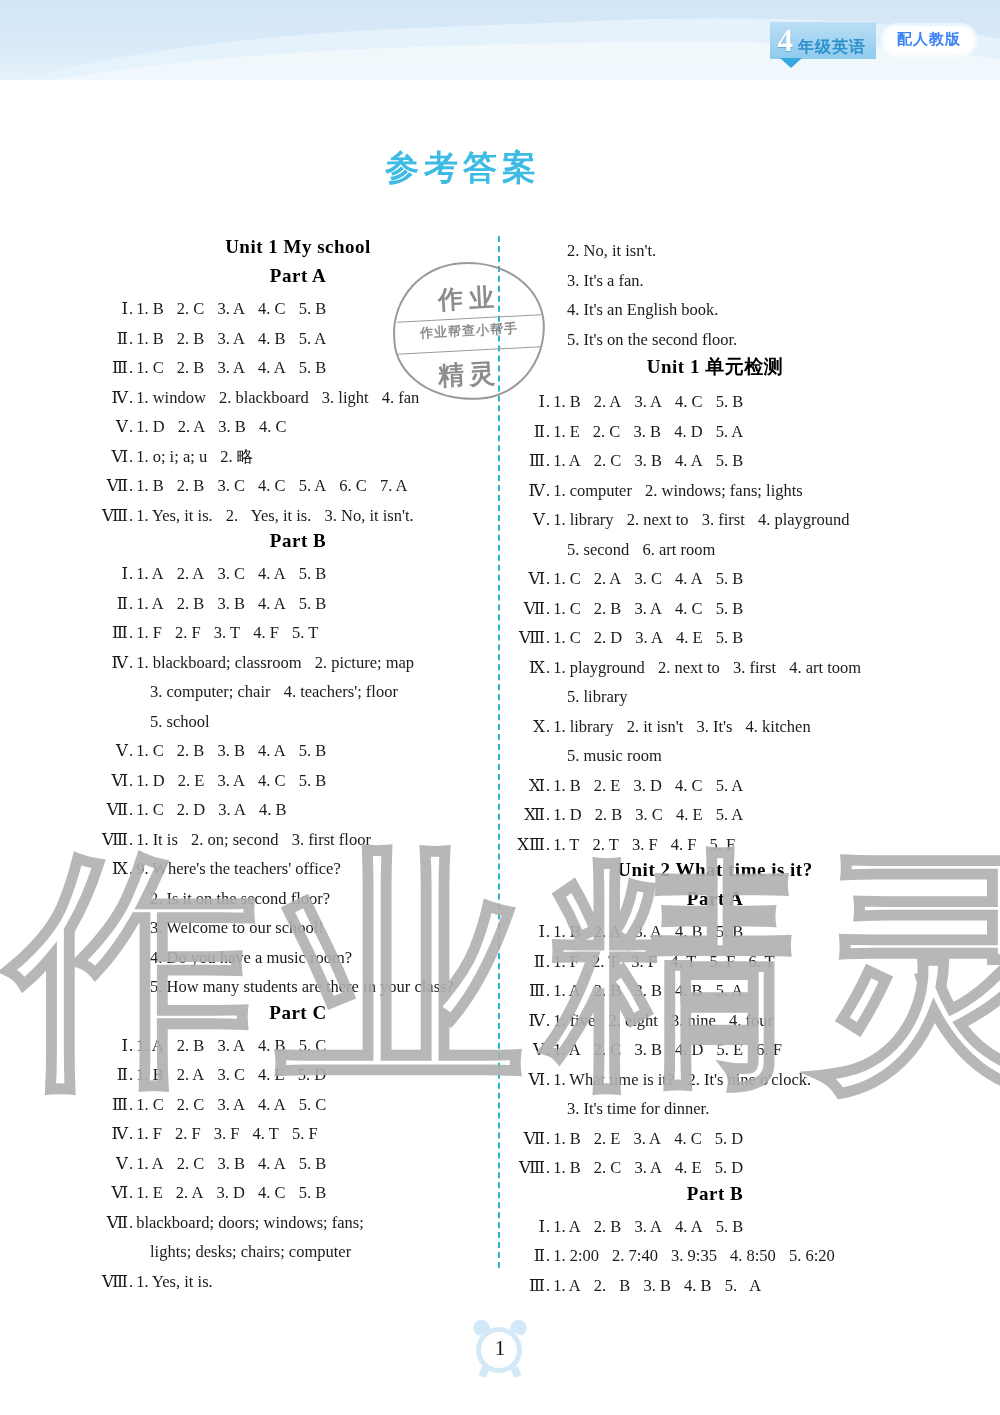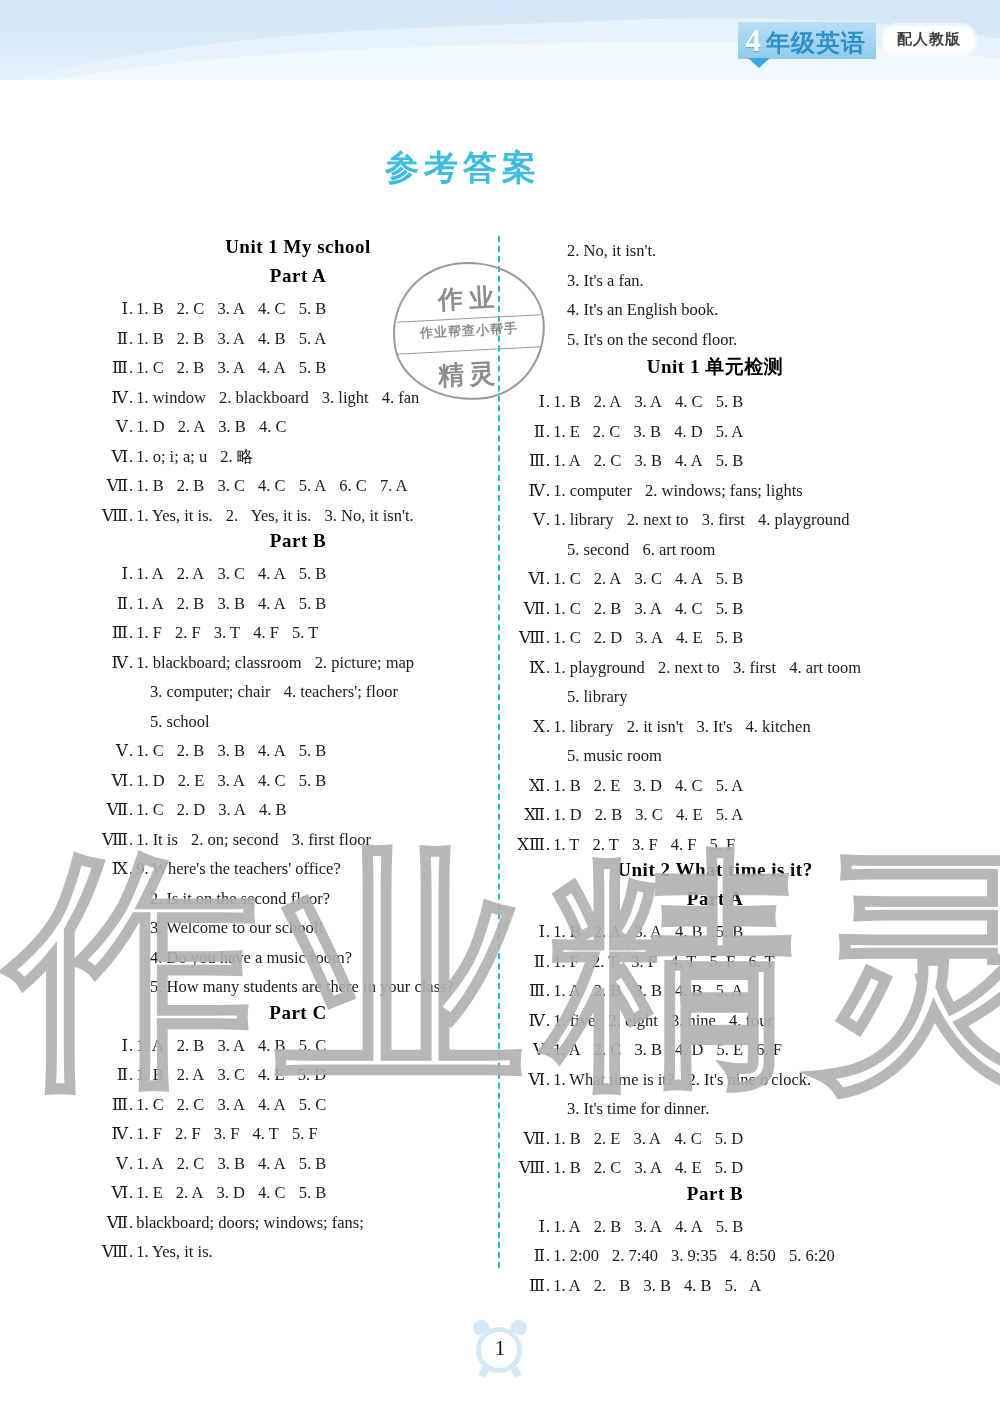--- a/index.html
+++ b/index.html
@@ -73,31 +73,31 @@
     font-family: "Liberation Serif", serif;
     font-weight: bold;
     font-size: 31px;
     line-height: 1;
     color: #ffffff;
     text-shadow: 0 1px 1px rgba(40,120,170,.5);
   }
   .grade-text {
     font-family: "DejaVu Sans", sans-serif;
     font-weight: bold;
-    font-size: 24px;
+    font-size: 16px;
     line-height: 1.1;
     color: #2b8fc9;
     letter-spacing: 1px;
   }
   .press-badge {
     display: inline-block;
     padding: 4px 13px 5px;
     border-radius: 13px;
     background: #ffffff;
-    color: #404040;
+    color: #3b82f6;
     font-family: "DejaVu Sans", sans-serif;
     font-weight: bold;
     font-size: 15px;
     letter-spacing: 1px;
     box-shadow: 0 0 0 3px rgba(255,255,255,.55);
   }
 
   
   .page-title {
     position: absolute;
@@ -421,20 +421,21 @@
     <div class="ans-line">
       <span class="rn">Ⅵ</span>
       <span class="dot">.</span>
       <span class="body-txt">1. E<span class="sp"></span> 2. A<span class="sp"></span> 3. D<span class="sp"></span> 4. C<span class="sp"></span> 5. B</span>
     </div>
     <div class="ans-line">
       <span class="rn">Ⅶ</span>
       <span class="dot">.</span>
       <span class="body-txt">blackboard; doors; windows; fans;</span>
     </div>
+    <div class="cont-line">lights; desks; chairs; computer</div>
     <div class="ans-line">
       <span class="rn">Ⅷ</span>
       <span class="dot">.</span>
       <span class="body-txt">1. Yes, it is.</span>
     </div>
   </div>
 <div class="col" id="col-right">
     <div class="cont-line">2. No, it isn't.</div>
     <div class="cont-line">3. It's a fan.</div>
     <div class="cont-line">4. It's an English book.</div>

